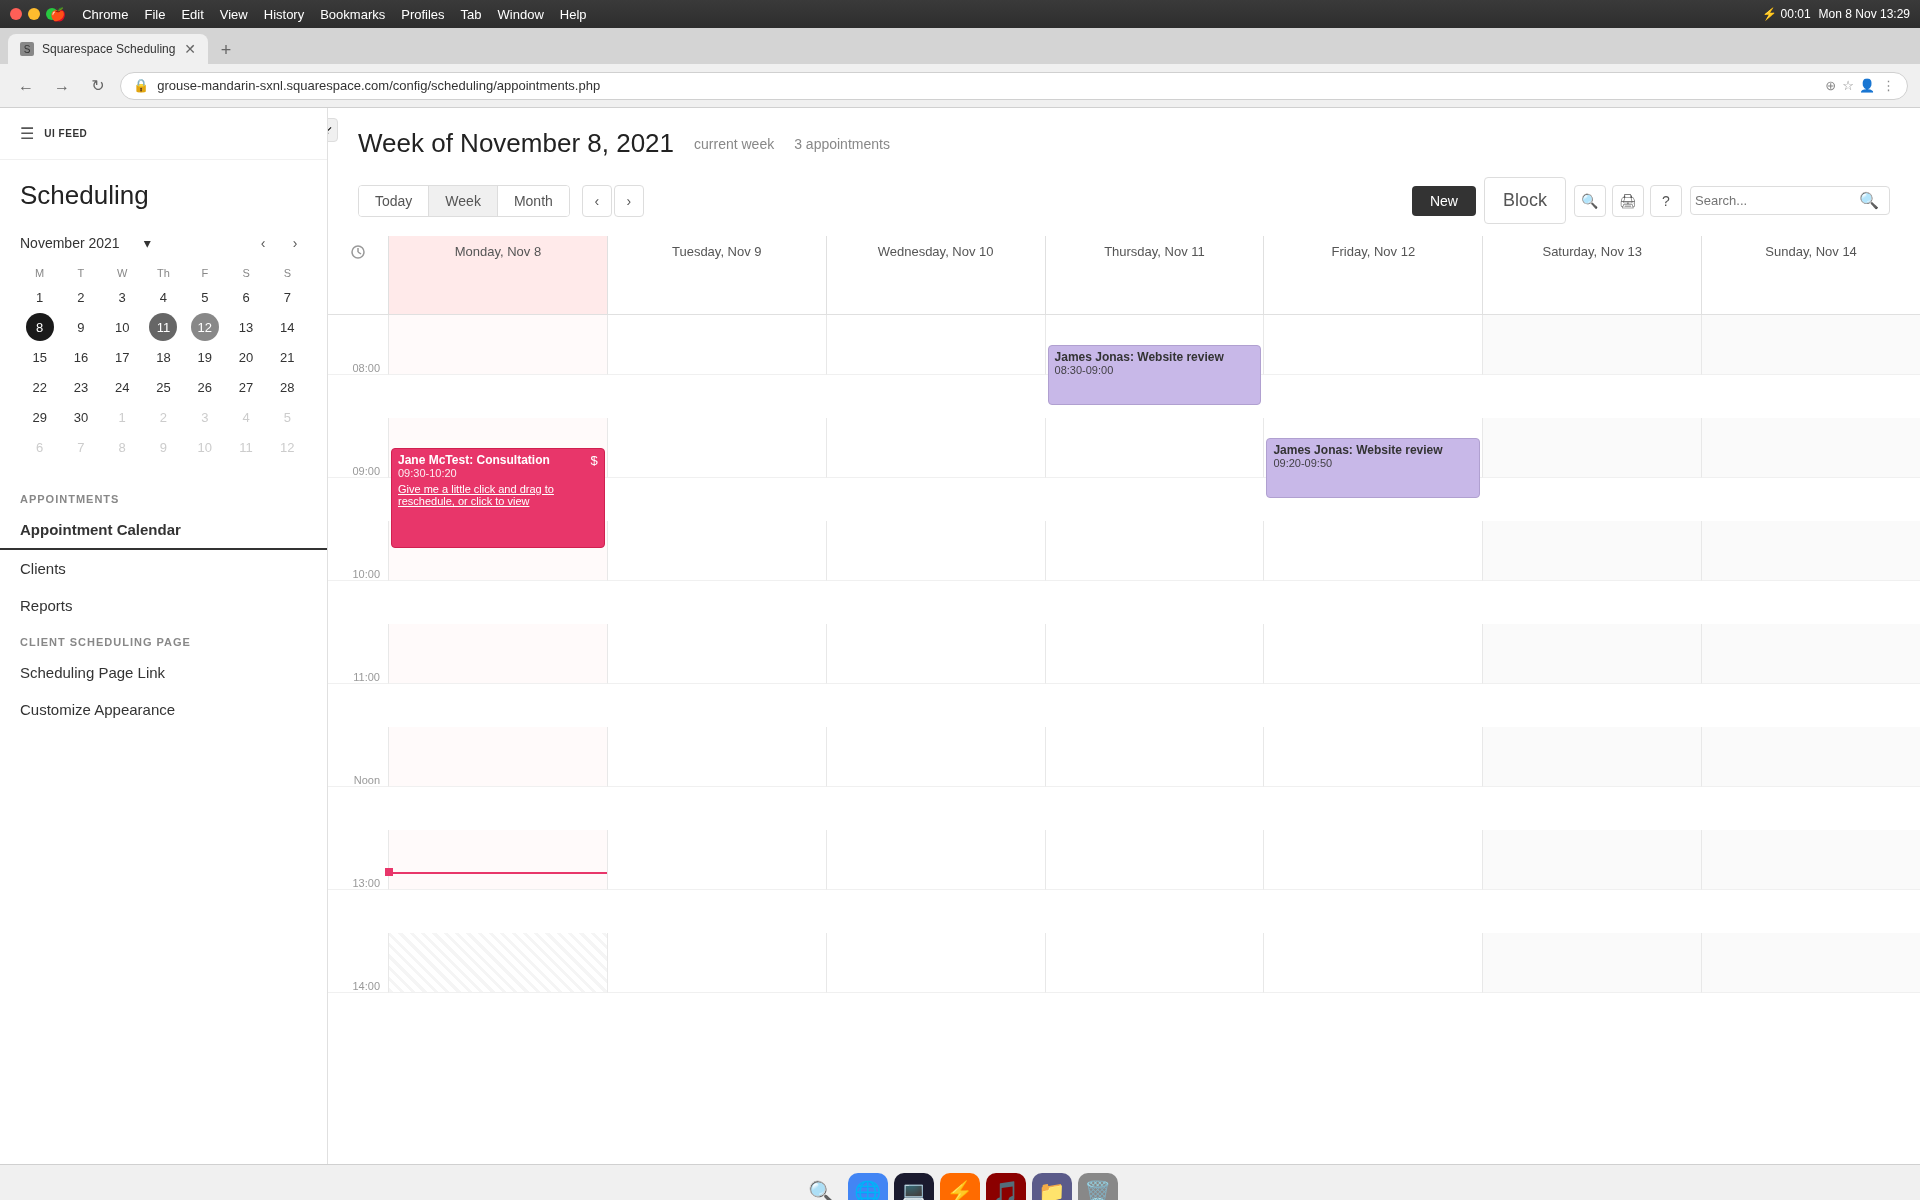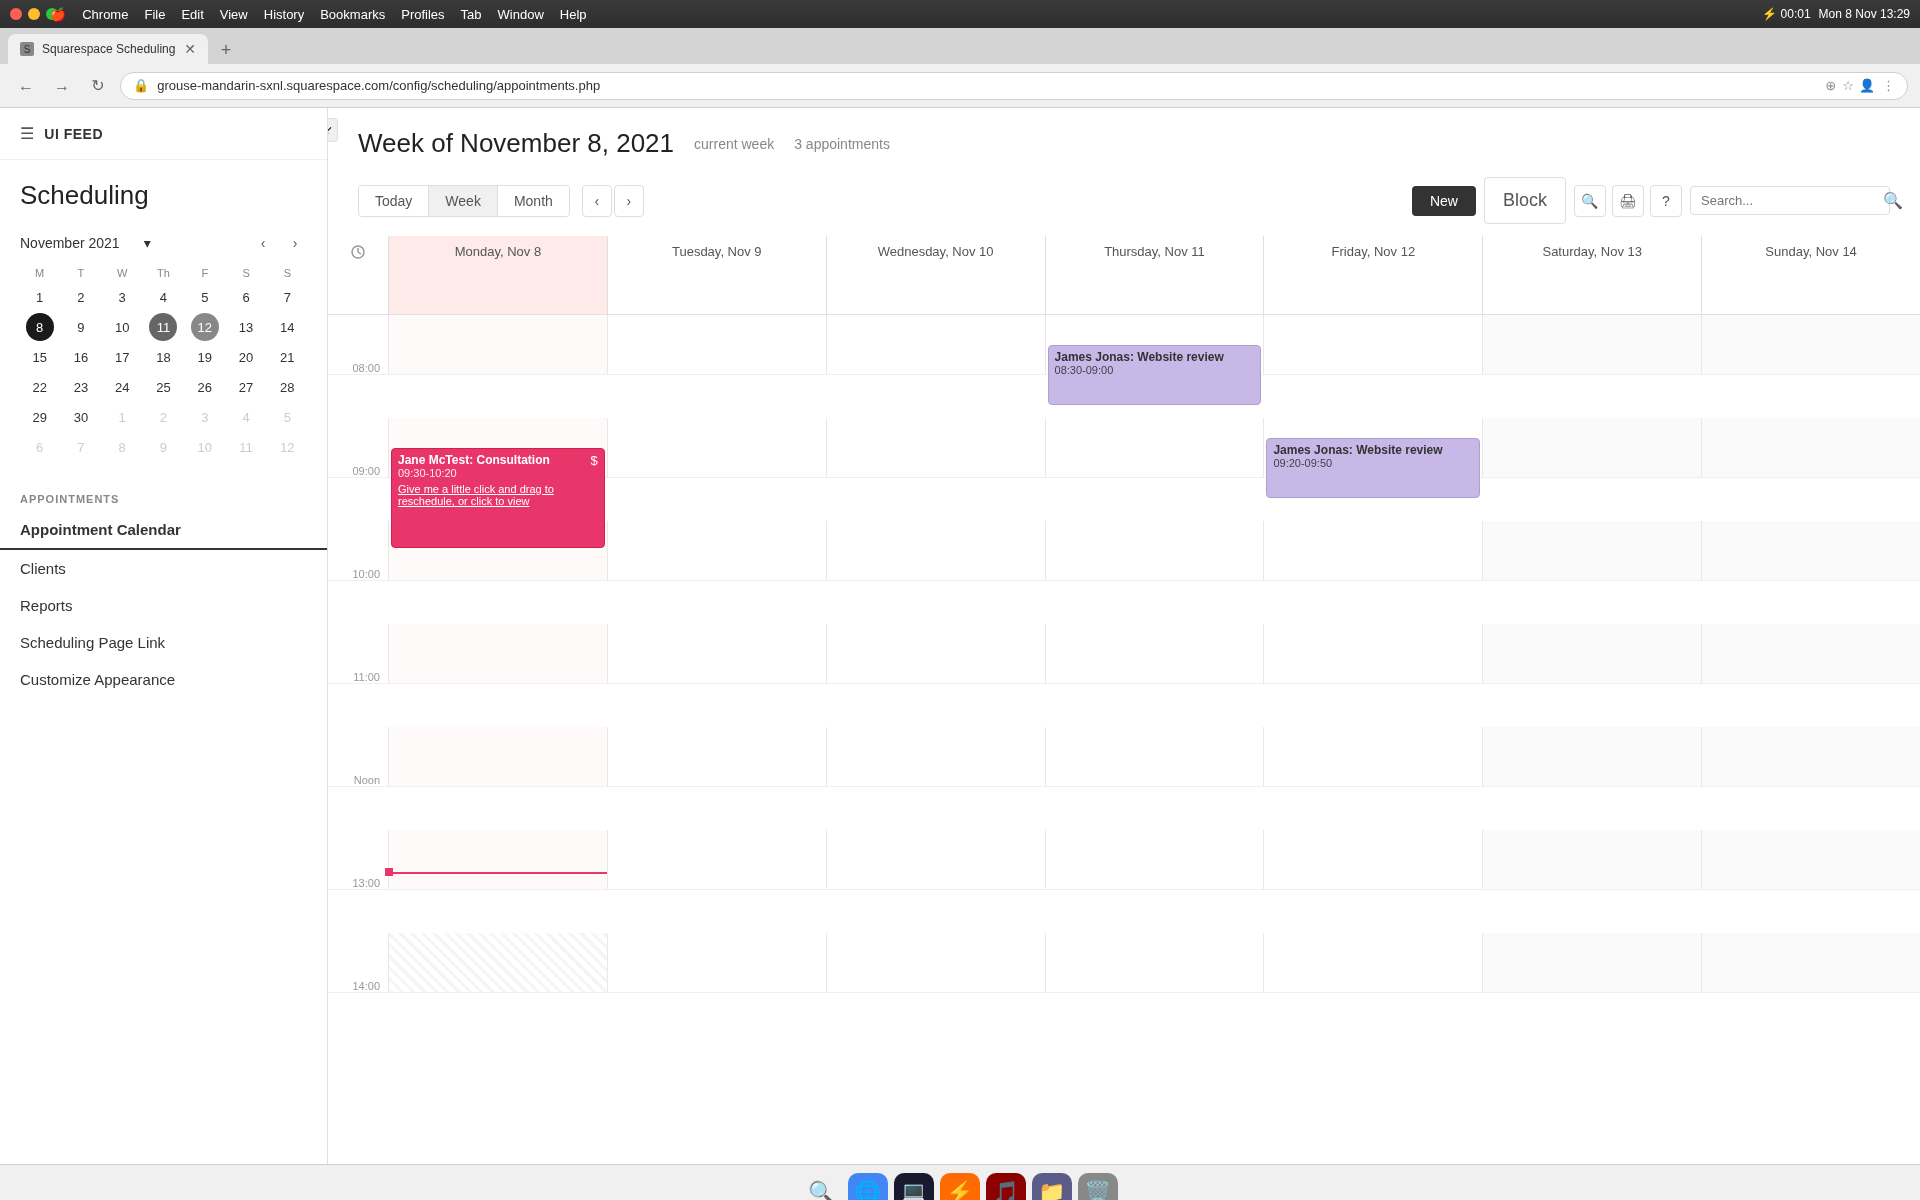--- a/index.html
+++ b/index.html
@@ -105,21 +105,21 @@
       flex-shrink: 0;
     }
     .sidebar-header {
       padding: 16px 20px;
       display: flex;
       align-items: center;
       gap: 10px;
       border-bottom: 1px solid #f0f0f0;
     }
     .hamburger { font-size: 16px; color: #555; cursor: pointer; }
-    .sidebar-title { font-size: 14px; font-weight: 600; color: #333; letter-spacing: 0.5px; }
+    .sidebar-title { font-size: 10px; font-weight: 600; color: #333; letter-spacing: 0.5px; }
 
     .app-title {
       padding: 20px 20px 10px;
       font-size: 26px;
       font-weight: 400;
       color: #222;
     }
 
     
     .mini-calendar { padding: 10px 20px 20px; }
@@ -300,23 +300,24 @@
       background: #fff;
       font-size: 14px;
     }
 
     .search-bar {
       display: flex;
       align-items: center;
       border: 1px solid #ddd;
       border-radius: 4px;
       padding: 4px 10px;
-      gap: 22px;
+      gap: 4px;
       background: #fff;
       width: 200px;
+      justify-content: flex-end;
     }
     .search-input {
       border: none;
       outline: none;
       font-size: 13px;
       color: #888;
       width: 160px;
       background: transparent;
     }
 
@@ -567,20 +568,21 @@
     <div class="sidebar-nav-item active">
       <span>Appointment Calendar</span>
     </div>
     <div class="sidebar-nav-item">
       <span>Clients</span>
     </div>
     <div class="sidebar-nav-item">
       <span>Reports</span>
     </div>
 
+    <div class="sidebar-section-title">CLIENT SCHEDULING PAGE</div>
     <div class="sidebar-nav-item">
       <span>Scheduling Page Link</span>
     </div>
     <div class="sidebar-nav-item">
       <span>Customize Appearance</span>
     </div>
   </div>
 
   <div class="main-content">
 

